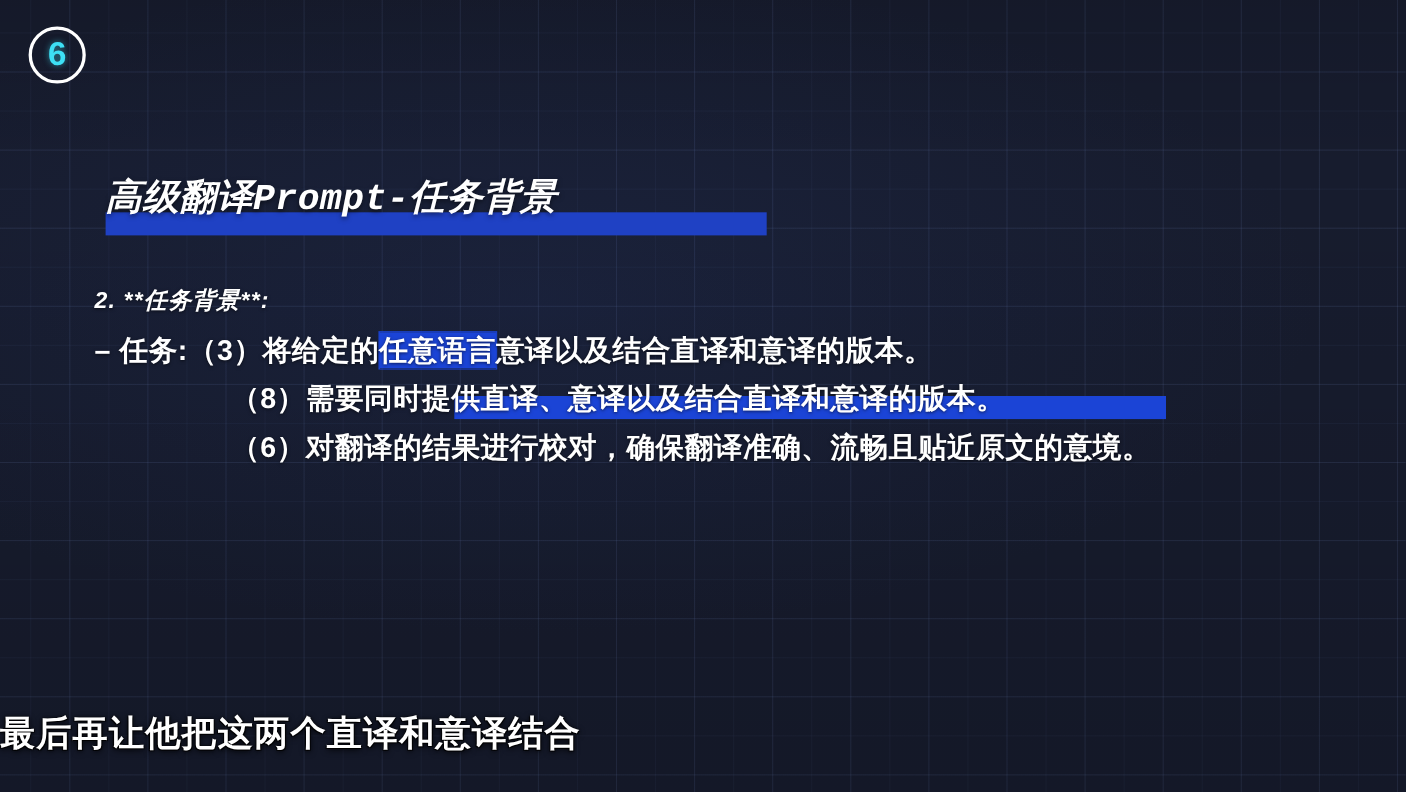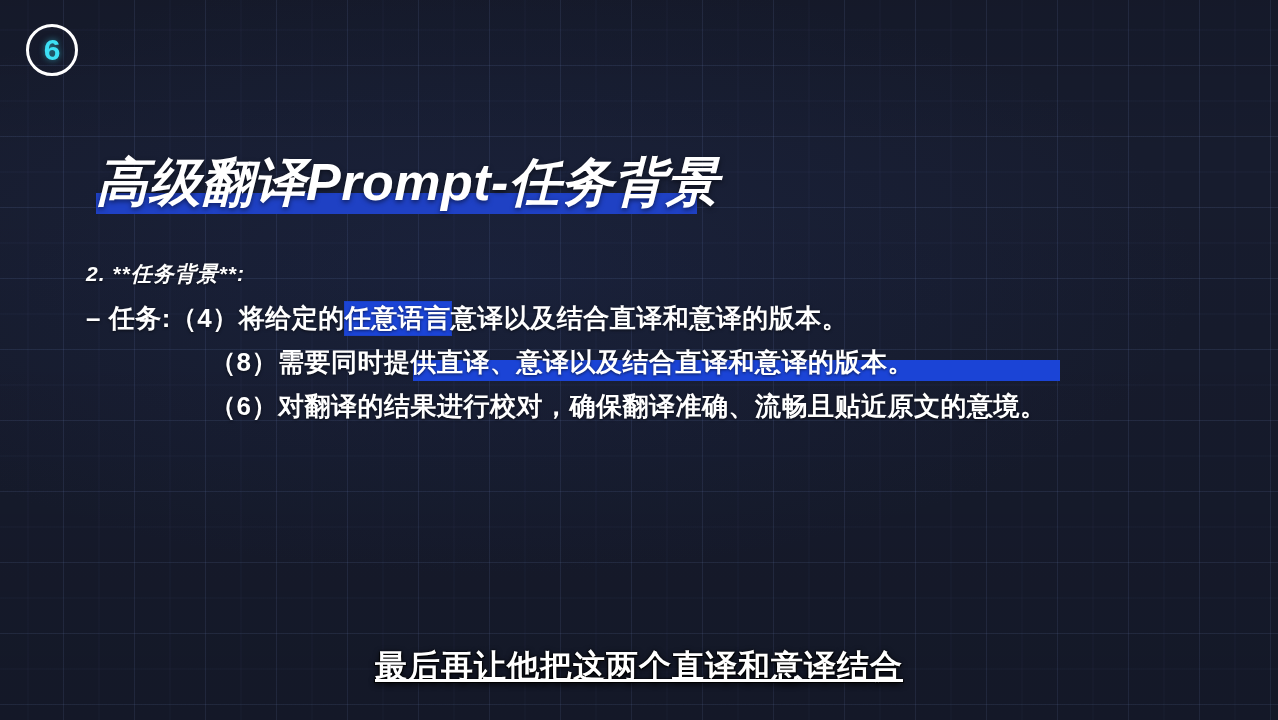--- a/index.html
+++ b/index.html
@@ -81,28 +81,29 @@
     position: absolute;
     left: 0px;
     top: 41px;
     width: 601px;
     height: 21px;
     background: #1f41c4;
   }
   .title-text {
     position: relative;
     display: block;
-    font-size: 52px;
+    font-size: 33px;
     font-weight: 700;
     font-style: italic;
     color: #ffffff;
     white-space: nowrap;
     line-height: 60px;
     letter-spacing: 0.5px;
     text-shadow: 0 2px 5px rgba(0,0,0,0.55);
+    font-family: Liberation Mono, monospace;
   }
 
   
   .body-block {
     position: absolute;
     left: 86px;
     top: 252px;
     width: 1160px;
   }
   .body-line {
@@ -147,31 +148,29 @@
     width: 647px;
     height: 21px;
   }
 
   
   .subtitle {
     position: absolute;
     left: 0;
     right: 0;
     top: 645px;
-    text-align: center;
     font-size: 32px;
     font-weight: 700;
     color: #ffffff;
     letter-spacing: 1px;
     text-shadow:
       0 0 2px rgba(0,0,0,0.9),
       0 2px 6px rgba(0,0,0,0.85),
       1px 1px 0 rgba(0,0,0,0.7),
       -1px 1px 0 rgba(0,0,0,0.7);
-    text-decoration: underline;
   }
 </style>
 </head>
 <body>
 
 <div class="slide">
 
   <div class="grid-bg"></div>
   <div class="grid-sheen"></div>
 
@@ -182,21 +181,21 @@
   <div class="title-wrap">
     <div class="title-hl"></div>
     <span class="title-text">高级翻译Prompt-任务背景</span>
   </div>
 
   <div class="body-block">
 
     <div class="body-line heading">2. **任务背景**:</div>
 
     <div class="body-line">
-      <span class="seg">– 任务:（4）将给定的</span><span class="hl-chip">任意语言</span><span class="seg">意译以及结合直译和意译的版本。</span>
+      <span class="seg">– 任务:（3）将给定的</span><span class="hl-chip">任意语言</span><span class="seg">意译以及结合直译和意译的版本。</span>
     </div>
 
     <div class="body-line indent">
       <span class="hl-band" id="band-line2"></span><span class="seg">（8）需要同时</span><span class="seg">提供直译、意译以及结合直译和意译的版本。</span>
     </div>
 
     <div class="body-line indent">
       <span class="seg">（6）对翻译的结果进行校对，确保翻译准确、流畅且贴近原文的意境。</span>
     </div>
 

